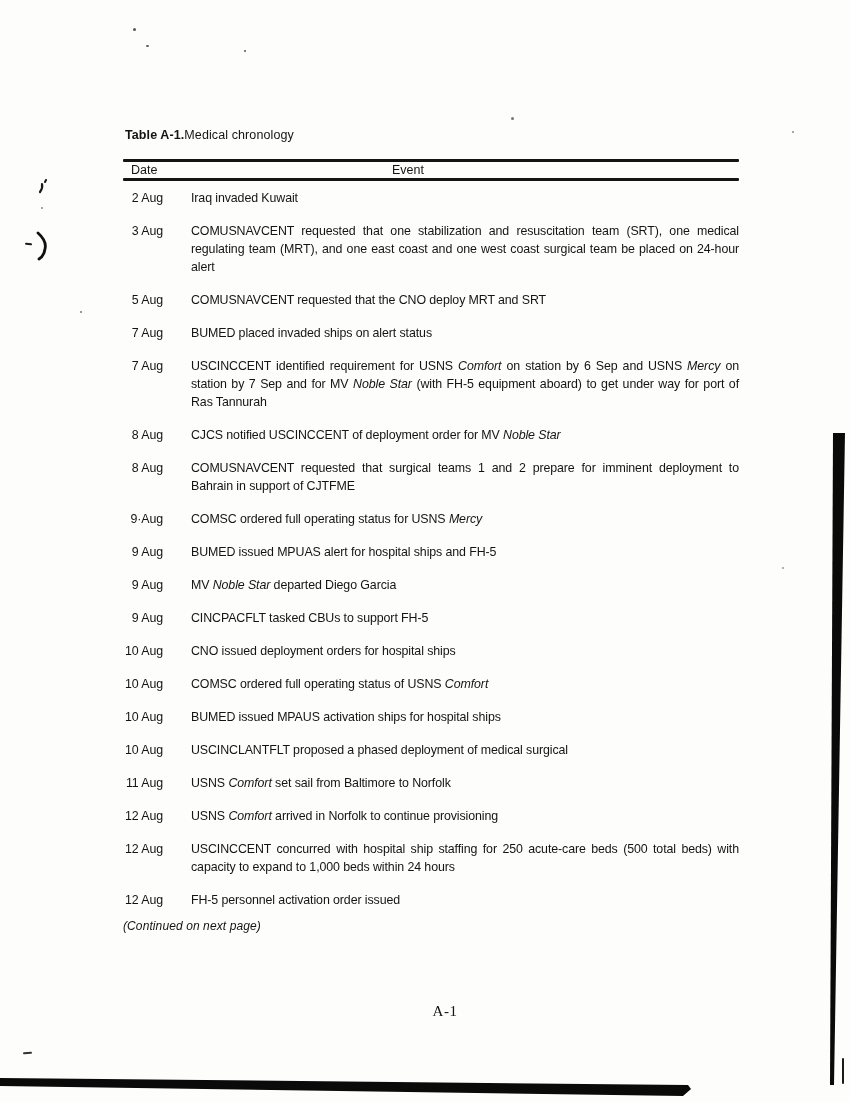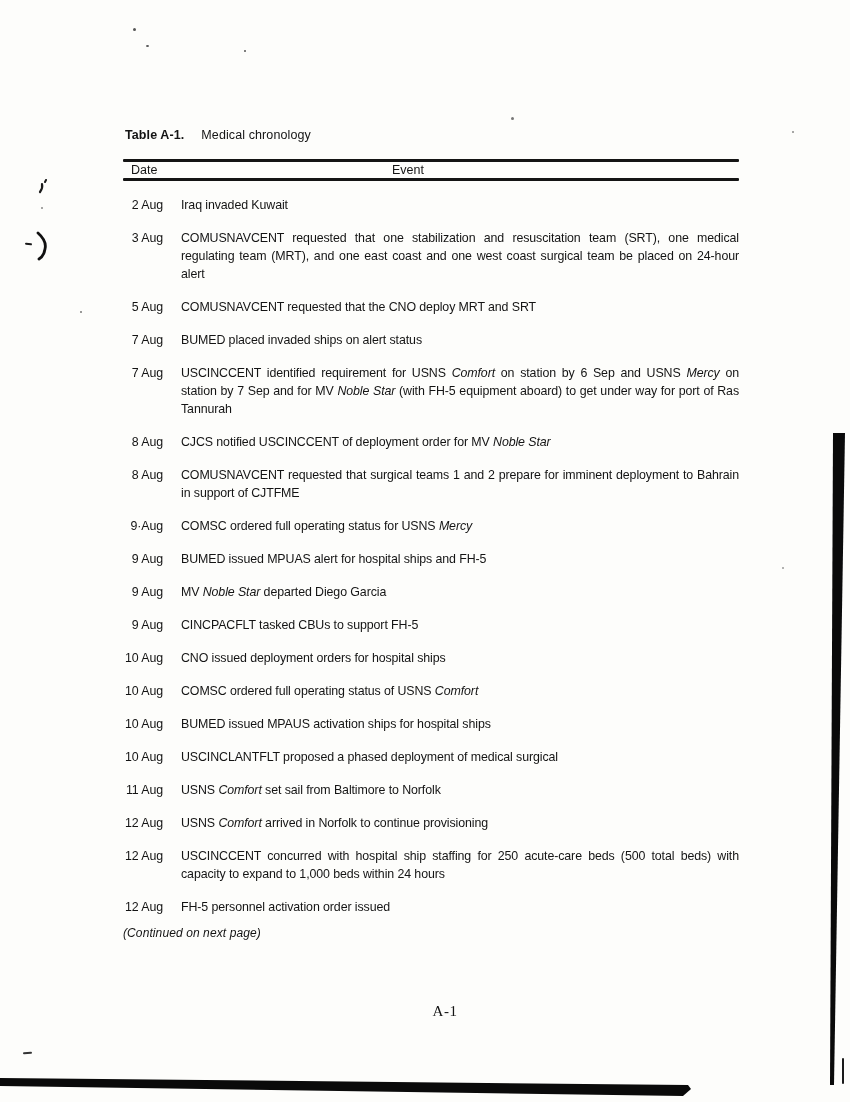--- a/index.html
+++ b/index.html
@@ -9,39 +9,39 @@
     background:var(--paper,#fdfdfb);
     overflow:hidden;
     font-family:"Liberation Sans",sans-serif;
     color:var(--ink,#141414);
     margin:0 auto;
   }
   .title{
     position:absolute;left:125px;top:128px;
     font-size:12.5px;letter-spacing:0.1px;
   }
-  .title .bold{font-weight:bold;margin-right:17px;}
+  .title .bold{font-weight:bold;margin-right:0;}
   .table{
     position:absolute;left:123px;top:159px;width:616px;
   }
   .rule{height:3px;background:var(--ink,#141414);border-radius:1px;}
   .thead{
     position:relative;height:16px;
     font-size:12.5px;
     display:flex;align-items:center;
   }
   .th-date{padding-left:8px;}
   .th-event{
     position:absolute;left:285px;top:50%;
     transform:translate(-50%,-50%);
   }
-  .tbody{padding-top:15px;font-size:12.4px;line-height:18px;letter-spacing:-0.1px;}
+  .tbody{padding-top:8px;font-size:12.4px;line-height:18px;letter-spacing:-0.1px;}
   .row{display:flex;margin-bottom:15px;}
   .cell-date{width:40px;flex:none;text-align:right;white-space:nowrap;}
-  .cell-event{flex:1;margin-left:18px;text-align:justify;}
+  .cell-event{flex:1;margin-left:28px;text-align:justify;}
   .cell-event i{font-style:italic;}
   .continued{
     text-align:left;padding-right:6px;margin-top:-5px;
     font-size:12px;font-style:italic;letter-spacing:0.1px;
   }
   .pageno{
     position:absolute;left:137px;top:1003px;width:616px;
     text-align:center;
     font-family:"Liberation Serif",serif;
     font-size:15px;letter-spacing:0.5px;

